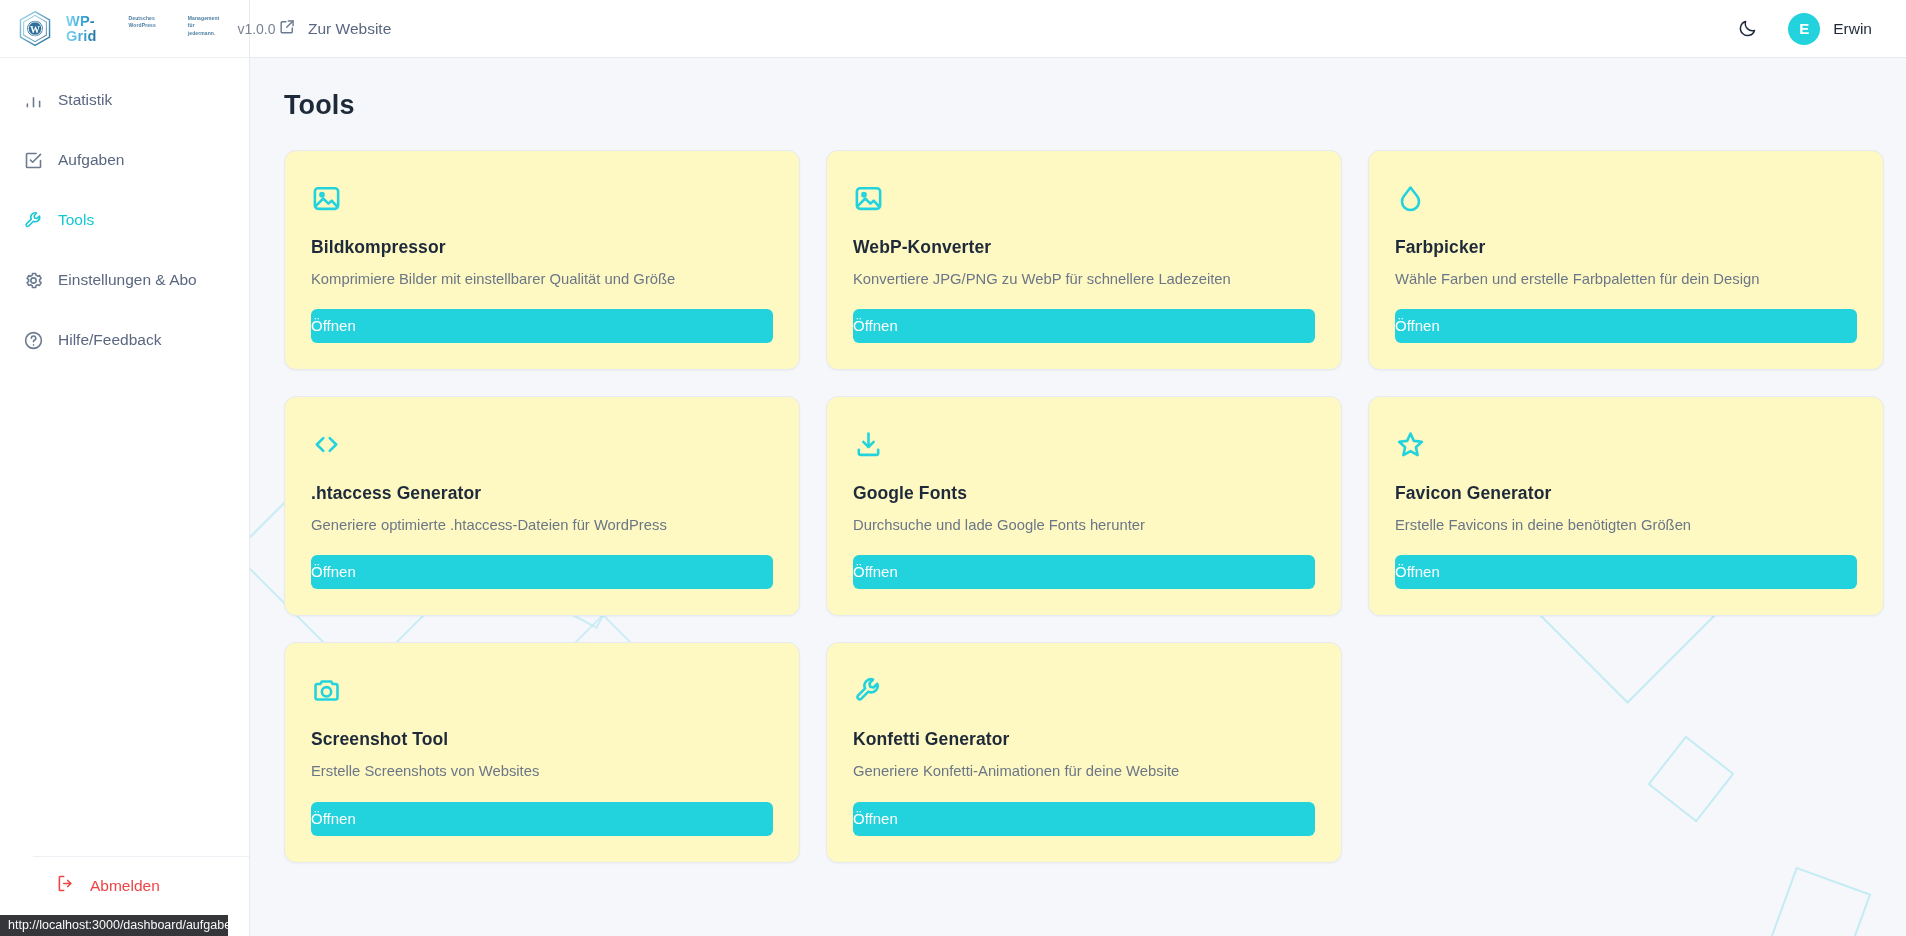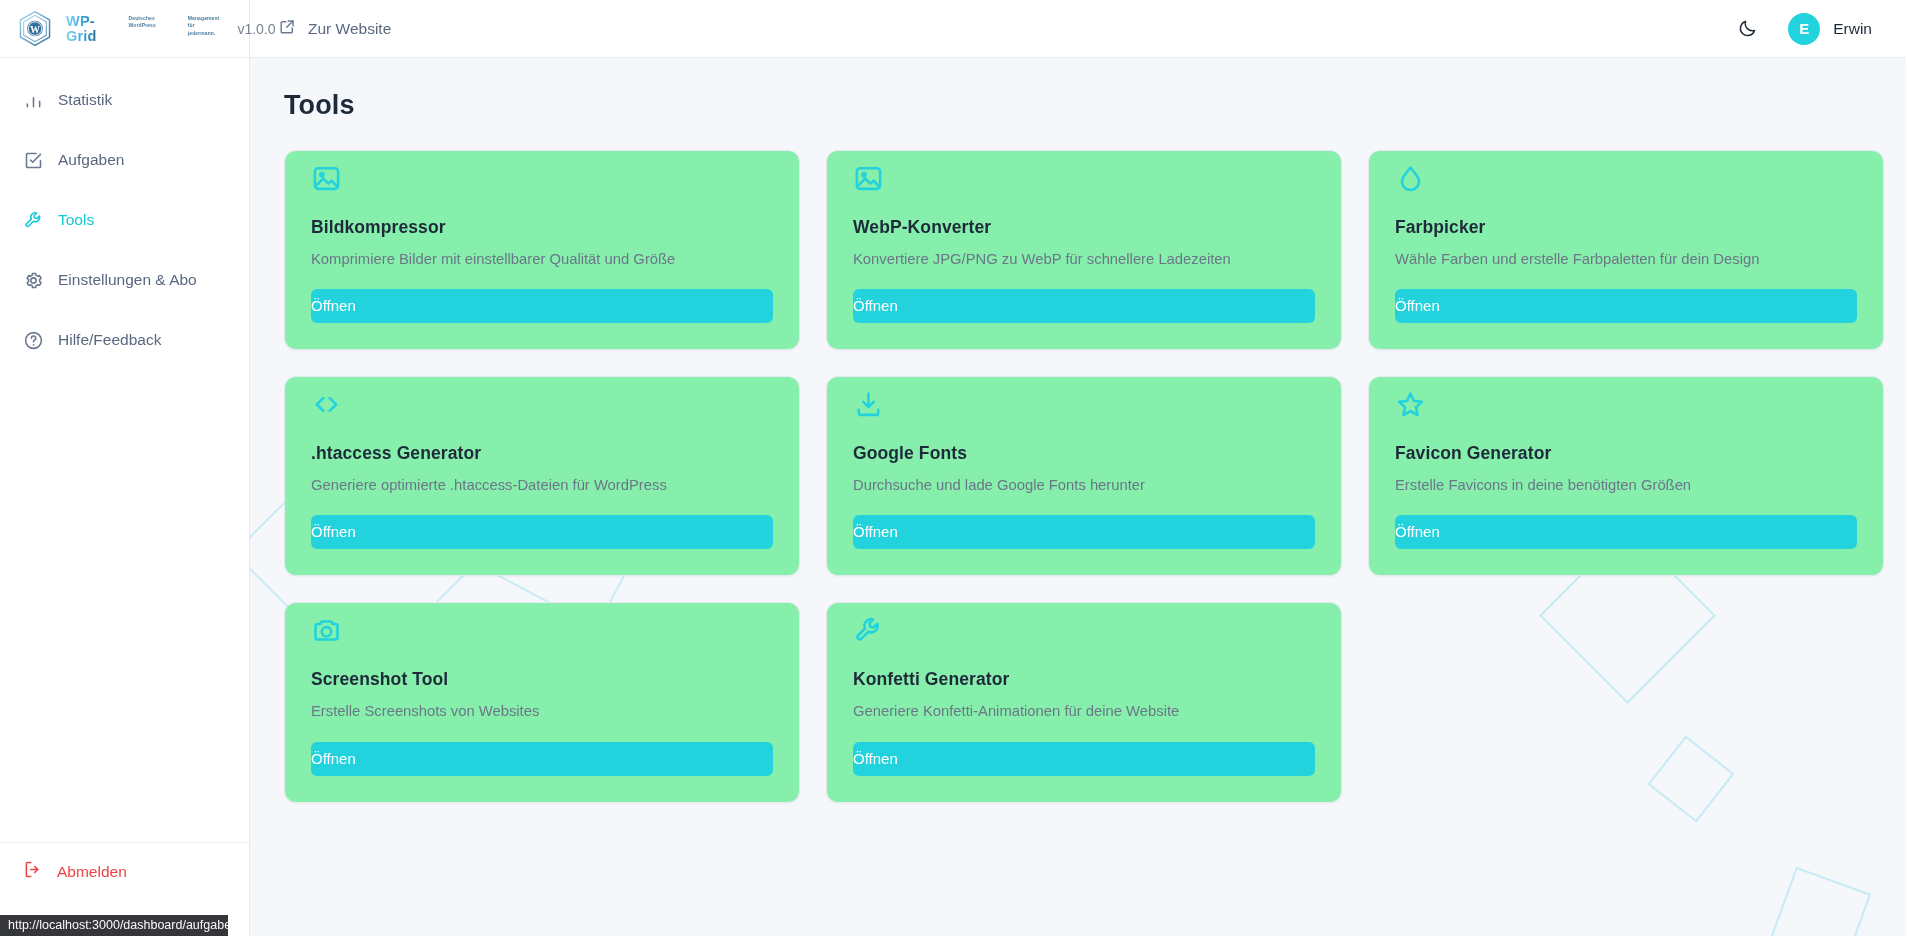--- a/index.html
+++ b/index.html
@@ -71,21 +71,21 @@
     color: #596780;
     font-size: 15.5px;
     cursor: pointer;
     text-decoration: none;
   }
   .nav-item .nav-icon { width: 22px; height: 22px; flex: 0 0 22px; display: flex; align-items: center; justify-content: center; }
   .nav-item.active { color: #14c8d4; }
   .nav-item.active .nav-icon svg { stroke: #14c8d4; }
   .nav-item svg { stroke: #6b7a90; fill: none; stroke-width: 1.8; stroke-linecap: round; stroke-linejoin: round; }
 
-  .sidebar-footer { border-top: 1px solid #eceff4; padding: 16px 22px 0 22px; height: 94px; }
+  .sidebar-footer { border-top: 1px solid #eceff4; padding: 16px 22px 0 22px; height: 80px; margin-left: 33px; }
   .logout {
     display: flex;
     align-items: center;
     gap: 14px;
     color: #ef4444;
     font-size: 15.5px;
     cursor: pointer;
   }
   .logout svg { stroke: #ef4444; fill: none; stroke-width: 1.8; stroke-linecap: round; stroke-linejoin: round; }
 
@@ -148,24 +148,24 @@
   }
 
   .grid {
     position: relative; z-index: 1;
     display: grid;
     grid-template-columns: repeat(3, 516px);
     gap: 26px 26px;
     padding: 29px 34px 0 34px;
   }
   .card {
-    background: #86efac;
+    background: #fef9c3;
     border: 1px solid #e7eaf0;
     border-radius: 12px;
-    padding: 12px 26px 26px 26px;
+    padding: 32px 26px 26px 26px;
     box-shadow: 0 1px 2px rgba(16,24,40,.04);
   }
   .card-icon { width: 32px; height: 32px; margin-bottom: 22px; }
   .card-icon svg { stroke: #22d3de; fill: none; stroke-width: 2; stroke-linecap: round; stroke-linejoin: round; }
   .card-title {
     font-size: 17.5px;
     font-weight: 700;
     color: #1e2a3a;
     margin-bottom: 12px;
     letter-spacing: .1px;

